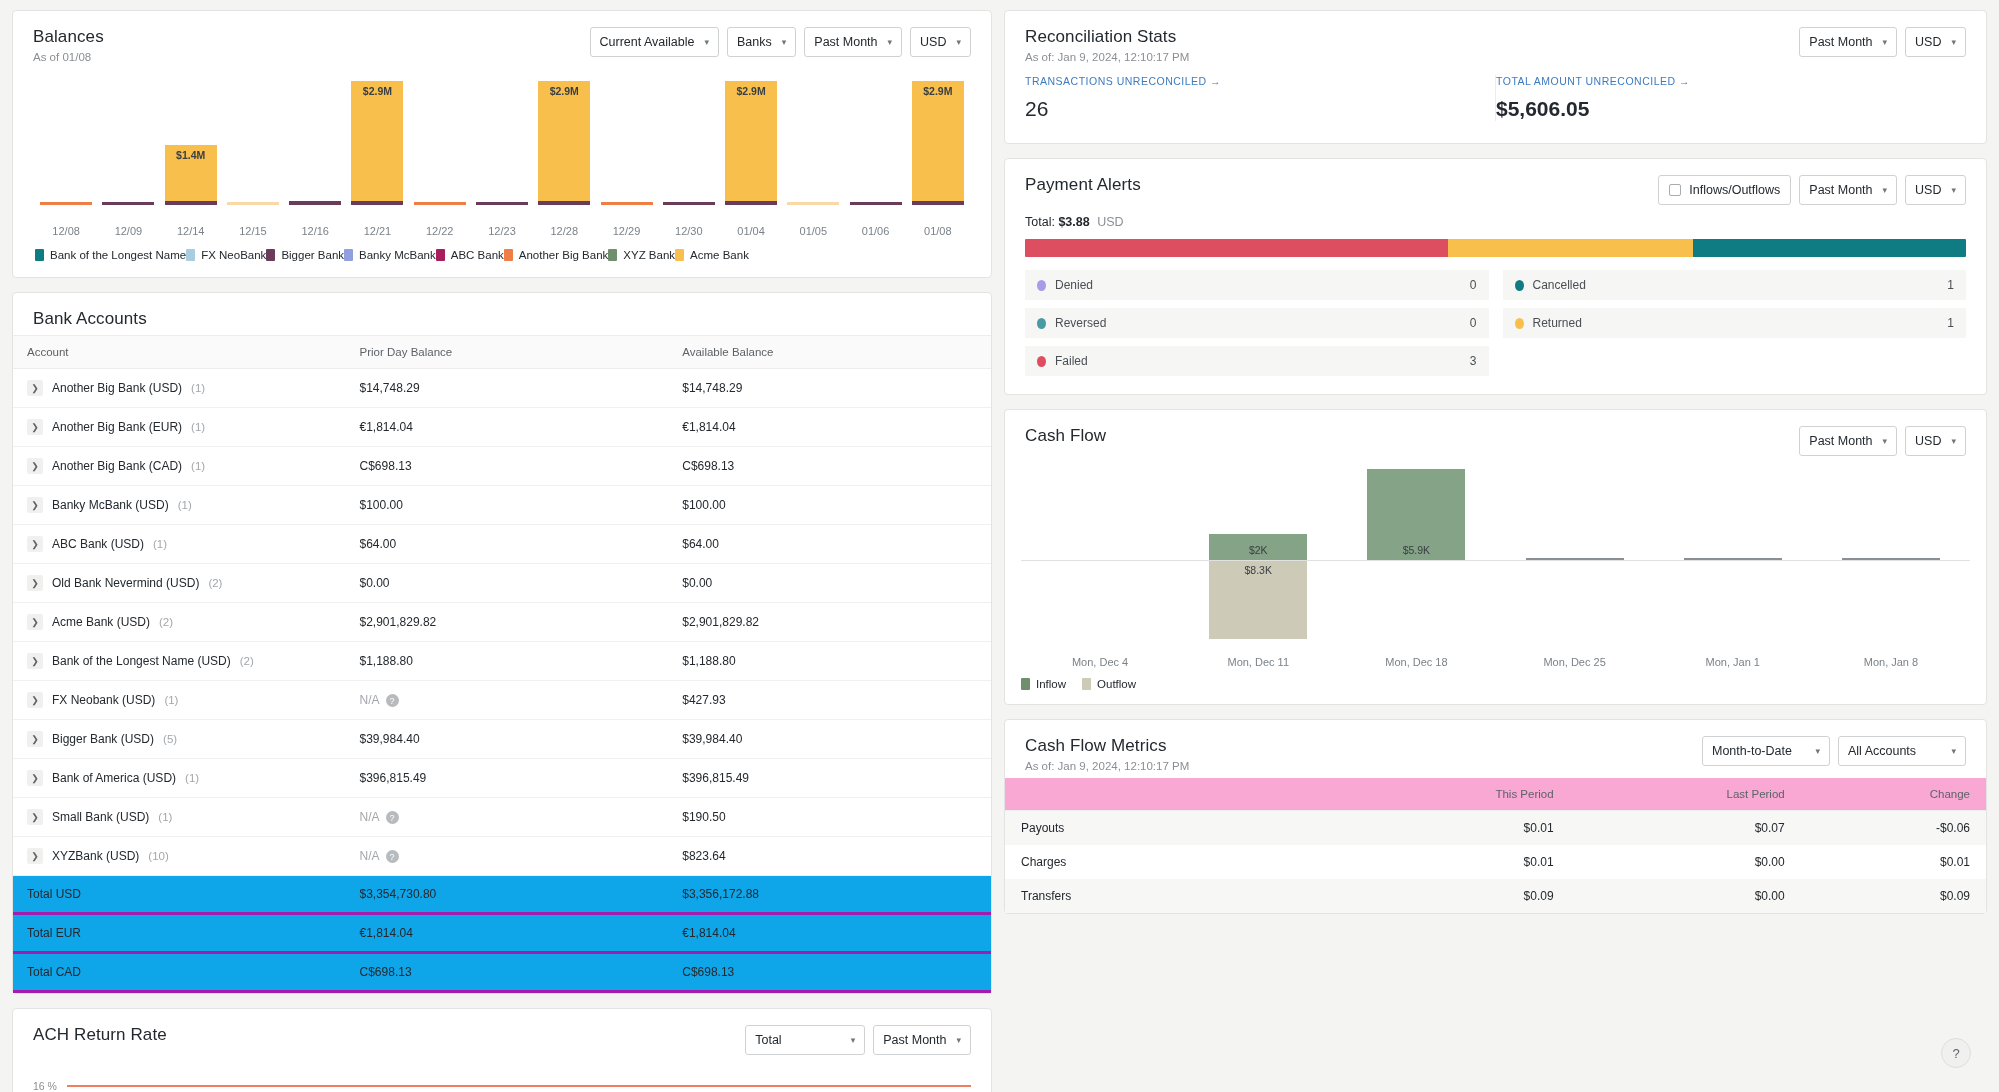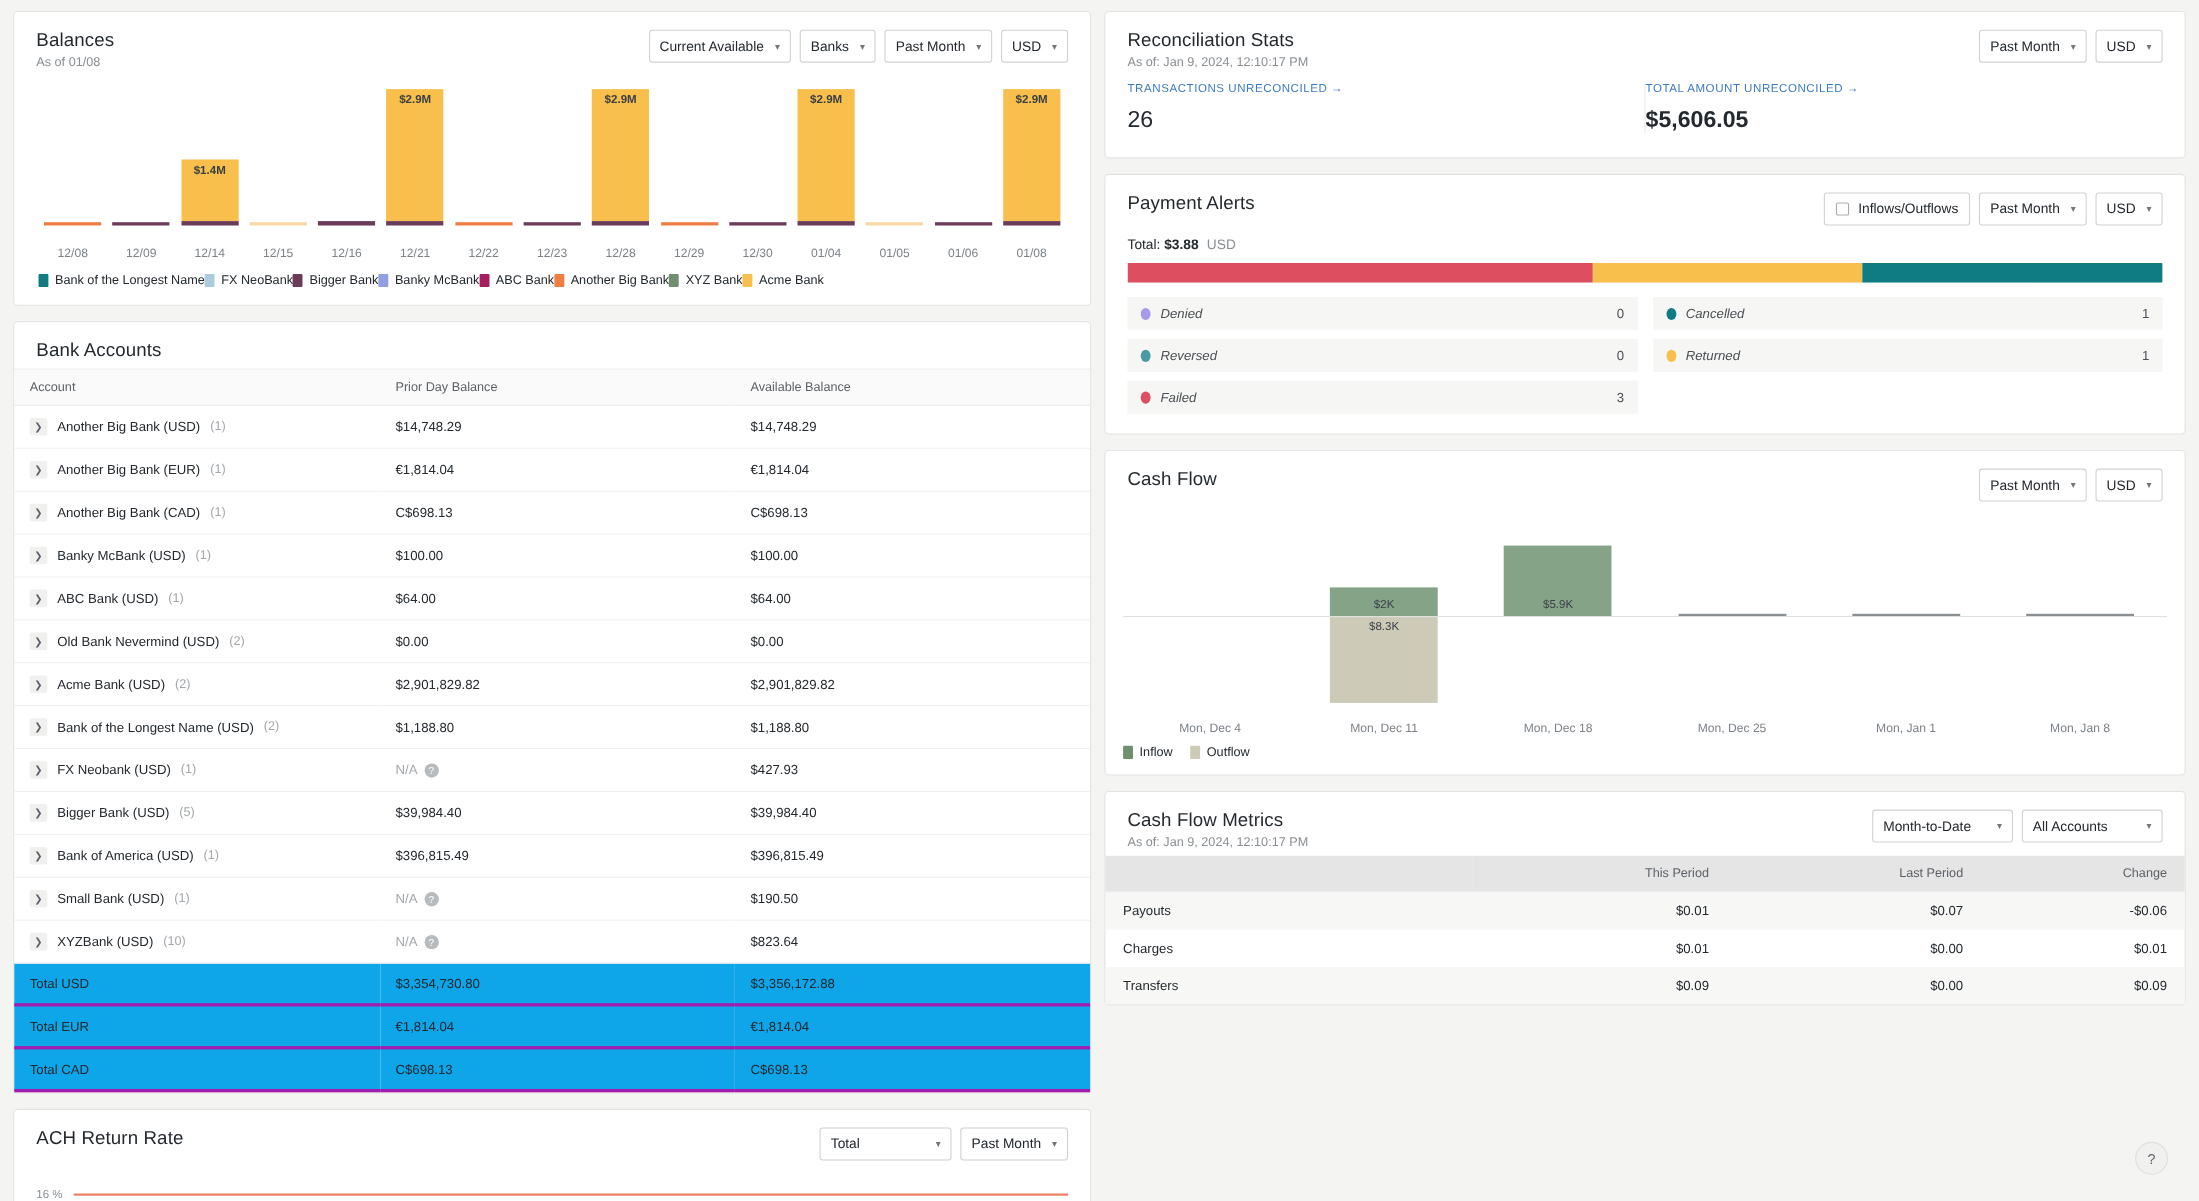--- a/index.html
+++ b/index.html
@@ -98,39 +98,39 @@
   
   .pa-total { font-size: 12.5px; padding: 4px 20px 0 20px; }
   .pa-total .amt { font-weight: 700; }
   .pa-total .cur { color: #8a8f94; margin-left: 4px; }
   .pa-bar { display: flex; height: 18px; margin: 10px 20px 0 20px; border-radius: 1px; overflow: hidden; }
   .pa-grid { display: grid; grid-template-columns: 1fr 1fr; gap: 8px 14px; padding: 13px 20px 18px 20px; }
   .pa-item {
     display: flex; align-items: center; justify-content: space-between;
     background: #f6f6f5; padding: 8px 12px; font-size: 12px; color: #4a4f54;
   }
-  .pa-left { display: flex; align-items: center; gap: 9px; font-style: italic; }
+  .pa-left { display: flex; align-items: center; gap: 9px; }
   .dot { width: 9px; height: 11px; border-radius: 50%; display: inline-block; }
 
   
   .cf-chart { position: relative; height: 180px; margin: 10px 16px 0 16px; }
   .cf-zero { position: absolute; left: 0; right: 0; top: 88px; height: 1px; background: #e0e0de; }
   .cf-cols { display: flex; height: 100%; align-items: stretch; position: relative; }
   .cf-col { flex: 1; position: relative; }
   .cf-in { position: absolute; left: 50%; transform: translateX(-50%); width: 98px; background: #84a387; bottom: 92px; }
   .cf-out { position: absolute; left: 50%; transform: translateX(-50%); width: 98px; background: #cdcab8; top: 89px; }
   .cf-val { position: absolute; left: 0; right: 0; bottom: 4px; text-align: center; font-size: 10.5px; color: #3a3f44; }
   .cf-val-out { position: absolute; left: 0; right: 0; top: 3px; text-align: center; font-size: 10.5px; color: #3a3f44; }
   .cf-axis { display: flex; margin: 4px 16px 0 16px; }
   .cf-axis div { flex: 1; text-align: center; font-size: 11px; color: #7c8288; }
   .cf-legend { display: flex; gap: 16px; padding: 10px 16px 14px 16px; }
 
   
   .m-table th:not(:first-child), .m-table td:not(:first-child) { text-align: right; }
-  .m-table th { background: #e5e5e5; border-top: none; }
+  .m-table th { background: #f9a8d4; border-top: none; }
   .m-table tr:nth-child(odd) td { background: #f7f7f6; }
   .m-table td { border-bottom: none; padding: 10px 16px; }
   .m-table th { padding: 10px 16px; }
 
   .help {
     position: absolute; right: 16px; bottom: 14px;
     width: 30px; height: 30px; border-radius: 50%;
     background: #f0f0ef; border: 1px solid #dededc;
     display: flex; align-items: center; justify-content: center;
     font-size: 13px; color: #5d6268;
@@ -629,21 +629,21 @@
             <div class="cf-col"></div>
             <div class="cf-col">
               <div class="cf-in" style="height: 26.1538px;">
                 <div class="cf-val">$2K</div>
               </div>
               <div class="cf-out" style="height: 78.3889px;">
                 <div class="cf-val-out">$8.3K</div>
               </div>
             </div>
             <div class="cf-col">
-              <div class="cf-in" style="height: 64px;">
+              <div class="cf-in" style="height: 91px;">
                 <div class="cf-val">$5.9K</div>
               </div>
             </div>
             <div class="cf-col">
               <div class="cf-in" style="height: 2px; background: rgb(138, 143, 148);"></div>
             </div>
             <div class="cf-col">
               <div class="cf-in" style="height: 2px; background: rgb(138, 143, 148);"></div>
             </div>
             <div class="cf-col">

